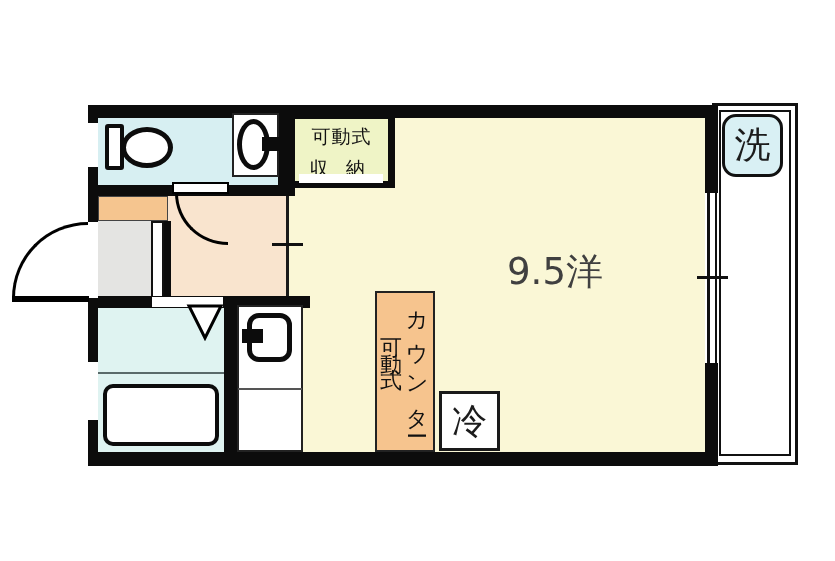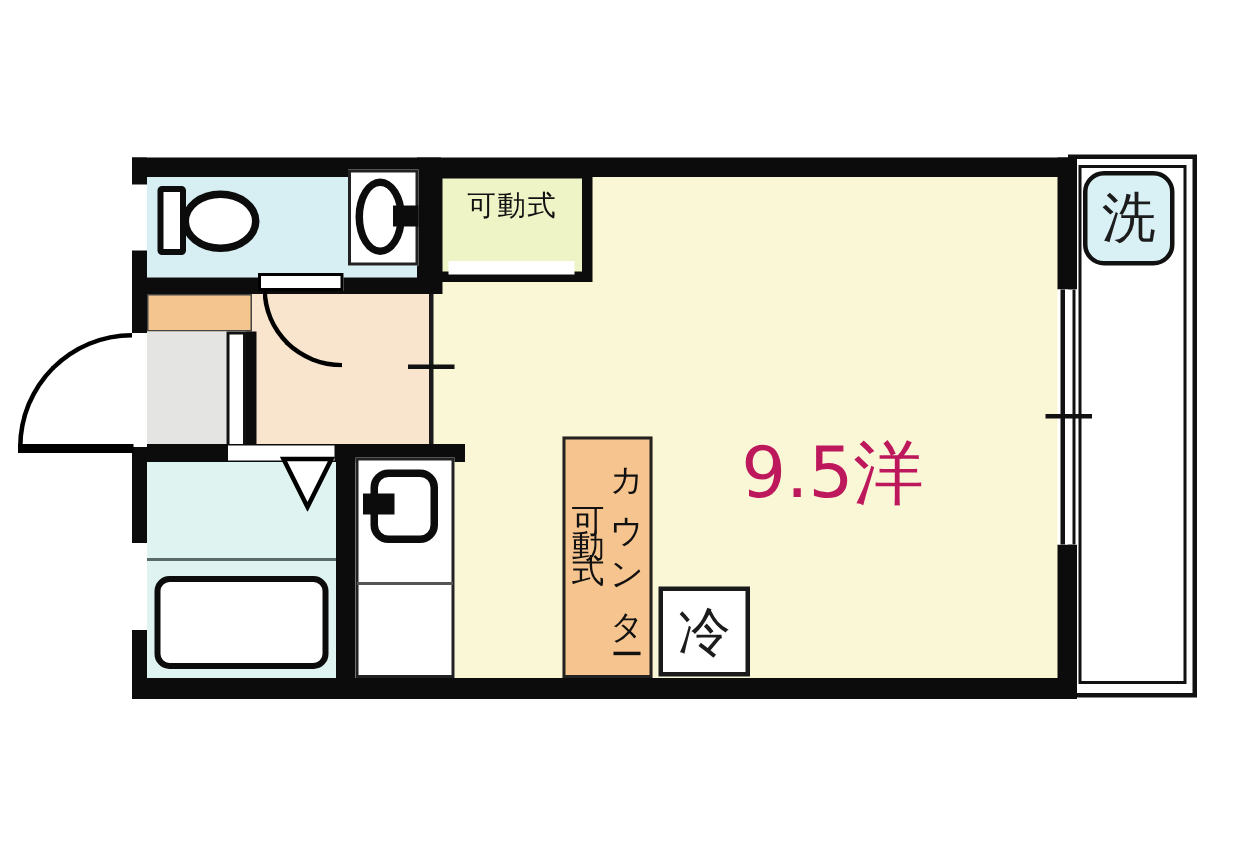--- a/index.html
+++ b/index.html
@@ -85,21 +85,21 @@
   .front-arc{left:12px;top:222px;width:76px;height:76px;border-left:3.5px solid #000;
              border-top:3.5px solid #000;border-top-left-radius:100% 100%;}
   .front-leaf{left:12px;top:296px;width:77px;height:6px;background:#000;}
   .toilet-leaf{left:172px;top:182px;width:57px;height:12px;background:#fff;border:2.5px solid #000;}
   .toilet-arc{left:175px;top:193px;width:53px;height:52px;border-left:3px solid #000;
               border-bottom:3px solid #000;border-bottom-left-radius:100% 100%;}
   .fold-door{left:186px;top:303px;width:38px;height:38px;}
 
   
   .main-label{left:455px;top:240px;width:200px;height:64px;display:flex;align-items:center;
-              justify-content:center;font-size:47px;font-weight:500;color:#be185d;margin-top:43px;}
+              justify-content:center;font-size:37px;font-weight:500;color:#404040;}
 </style>
 </head>
 <body>
 
 <div class="plan">
 
   <div class="abs balcony-outer"></div>
   <div class="abs balcony-inner"></div>
   <div class="abs washer-box">
     <span>洗</span>
@@ -110,20 +110,21 @@
   <div class="abs room-hall"></div>
   <div class="abs shoe-cab"></div>
   <div class="abs genkan"></div>
   <div class="abs genkan-door"></div>
   <div class="abs entry-stub wall"></div>
   <div class="abs room-bath"></div>
   <div class="abs bath-divider"></div>
 
   <div class="abs storage">
     <span class="t1">可動式</span>
+    <span class="t2">収納</span>
   </div>
   <div class="abs storage-track"></div>
   <div class="abs counter"></div>
   <div class="abs vtext counter-name">カウンター</div>
   <div class="abs vtext counter-type">可動式</div>
   <div class="abs fridge">
     <span>冷</span>
   </div>
 
   <div class="abs wall w-top"></div>

